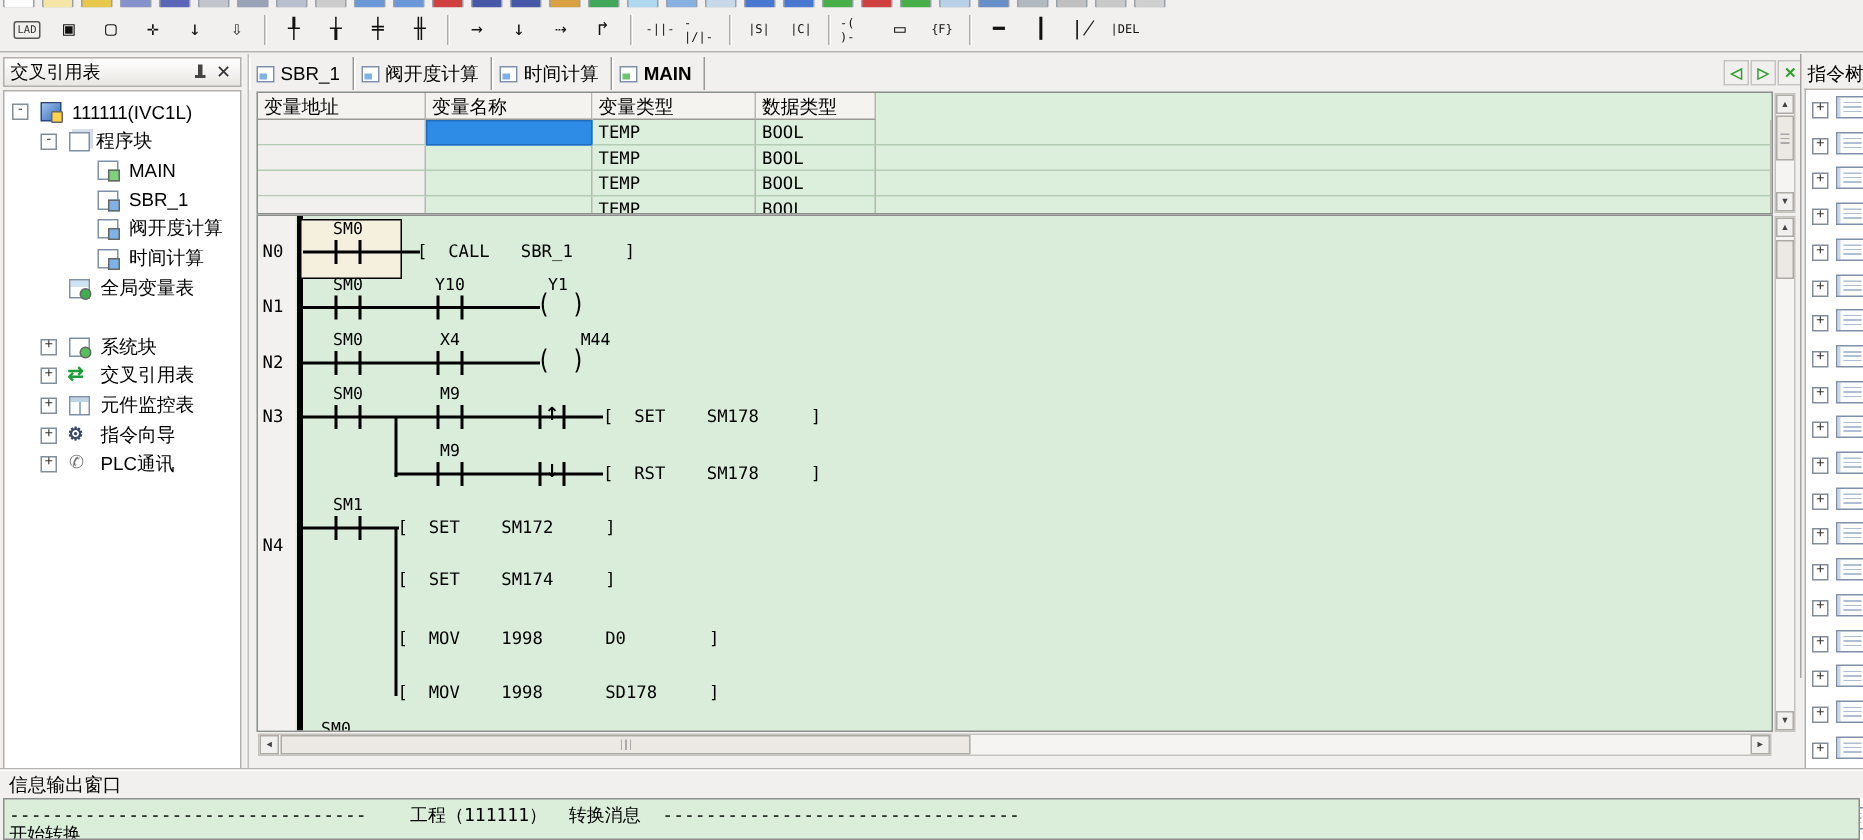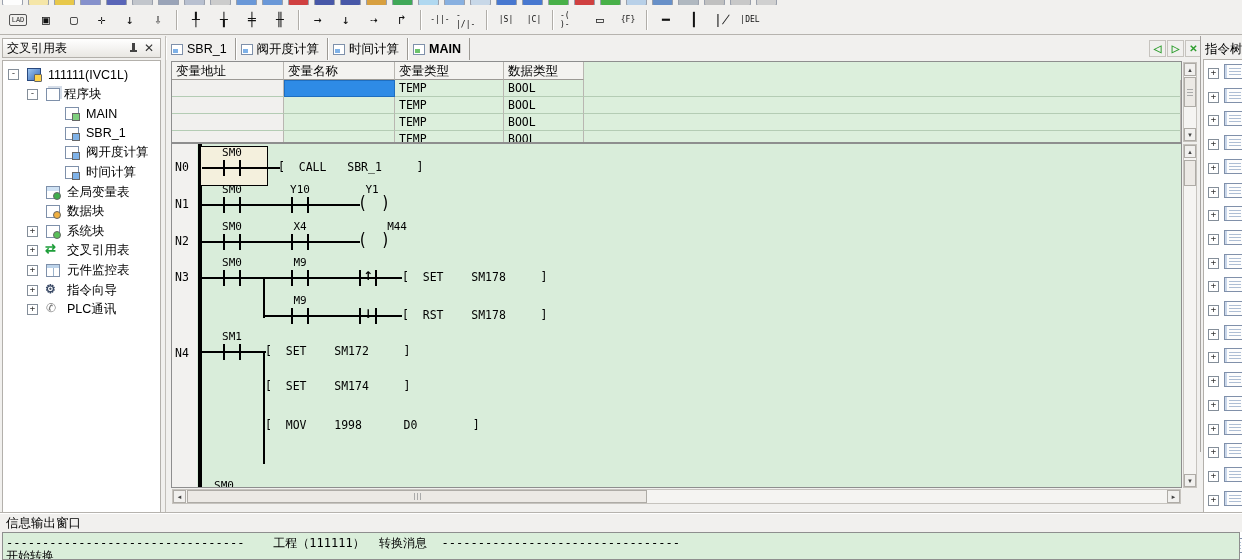--- a/index.html
+++ b/index.html
@@ -250,24 +250,20 @@
           <span class="tree-label" style="left: 83px;">阀开度计算</span>
         </div>
         <div class="tree-row" style="top: 102px;">
           <div class="ti doc-blue" style="left: 62px; top: 3px;"></div>
           <span class="tree-label" style="left: 83px;">时间计算</span>
         </div>
         <div class="tree-row" style="top: 121.6px;">
           <div class="ti global-vars" style="left: 43px; top: 3px;"></div>
           <span class="tree-label" style="left: 64px;">全局变量表</span>
         </div>
-        <div class="tree-row" style="top: 141.2px;">
-          <div class="ti data-block" style="left: 43px; top: 3px;"></div>
-          <span class="tree-label" style="left: 64px;">数据块</span>
-        </div>
         <div class="tree-row" style="top: 160.8px;">
           <div class="exp-box" style="left: 24px; top: 4px;">+</div>
           <div class="ti system-block" style="left: 43px; top: 3px;"></div>
           <span class="tree-label" style="left: 64px;">系统块</span>
         </div>
         <div class="tree-row" style="top: 180.4px;">
           <div class="exp-box" style="left: 24px; top: 4px;">+</div>
           <div class="ti cross-ref" style="left: 43px; top: 3px;">
             <span>⇄</span>
           </div>
@@ -374,21 +370,21 @@
         <div class="lad-wire" style="left: 30px; top: 97px; width: 158px;"></div>
         <div class="lad-wire" style="left: 30px; top: 133px; width: 200px;"></div>
         <div class="lad-wire" style="left: 91px; top: 171px; width: 139px;"></div>
         <div class="lad-wire" style="left: 30px; top: 207px; width: 64px;"></div>
         <div class="lad-vwire" style="left: 91px; top: 134px; height: 40px;"></div>
         <div class="lad-vwire" style="left: 91px; top: 208px; height: 112px;"></div>
         <div class="lad-gut" style="top: 16px;">N0</div>
         <div class="lad-gut" style="top: 53px;">N1</div>
         <div class="lad-gut" style="top: 90px;">N2</div>
         <div class="lad-gut" style="top: 126px;">N3</div>
-        <div class="lad-gut" style="top: 202px;">N4</div>
+        <div class="lad-gut" style="top: 212px;">N4</div>
         <div class="lad-bar" style="left: 51px; top: 16px;"></div>
         <div class="lad-bar" style="left: 67px; top: 16px;"></div>
         <div class="lad-lbl" style="left: 25px; top: 2px;">SM0</div>
         <div class="lad-bar" style="left: 51px; top: 53px;"></div>
         <div class="lad-bar" style="left: 67px; top: 53px;"></div>
         <div class="lad-lbl" style="left: 25px; top: 39px;">SM0</div>
         <div class="lad-bar" style="left: 119px; top: 53px;"></div>
         <div class="lad-bar" style="left: 135px; top: 53px;"></div>
         <div class="lad-lbl" style="left: 93px; top: 39px;">Y10</div>
         <div class="lad-bar" style="left: 51px; top: 90px;"></div>
@@ -420,20 +416,21 @@
         <div class="lad-lbl" style="left: 165px; top: 39px;">Y1</div>
         <div class="lad-paren" style="left: 186px; top: 87px;">(</div>
         <div class="lad-paren" style="left: 209px; top: 87px;">)</div>
         <div class="lad-lbl" style="left: 165px; top: 76px; text-align: right;">M44</div>
         <div class="lad-instr" style="left: 106px; top: 16px;">[  CALL   SBR_1     ]</div>
         <div class="lad-instr" style="left: 230px; top: 126px;">[  SET    SM178     ]</div>
         <div class="lad-instr" style="left: 230px; top: 164px;">[  RST    SM178     ]</div>
         <div class="lad-instr" style="left: 93px; top: 200px;">[  SET    SM172     ]</div>
         <div class="lad-instr" style="left: 93px; top: 235px;">[  SET    SM174     ]</div>
         <div class="lad-instr" style="left: 93px; top: 274px;">[  MOV    1998      D0        ]</div>
+        <div class="lad-instr" style="left: 93px; top: 310px;">[  MOV    1998      SD178     ]</div>
         <div class="lad-lbl" style="left: 17px; top: 335px;">SM0</div>
       </div>
   </div>
 
   <div class="abs scroll" style="left:1183px;top:144px;width:14px;height:344px;">
     <div class="sc-btn" style="left:0;top:0;width:12px;height:13px;">▲</div>
     <div class="sc-thumb" style="left:0;top:15px;width:12px;height:26px;"></div>
     <div class="sc-btn" style="left:0;bottom:0;width:12px;height:13px;">▼</div>
   </div>
 

